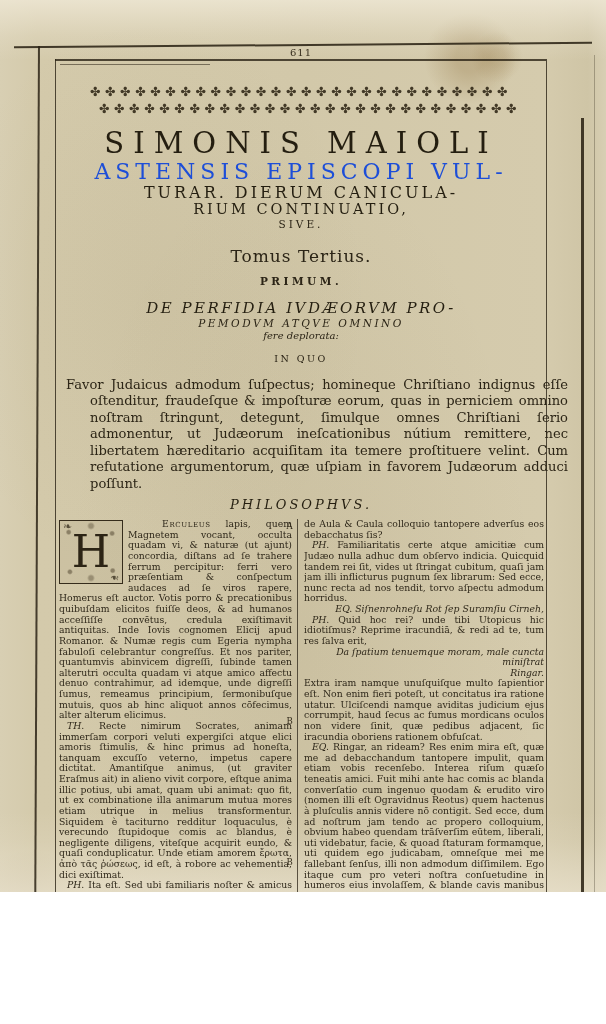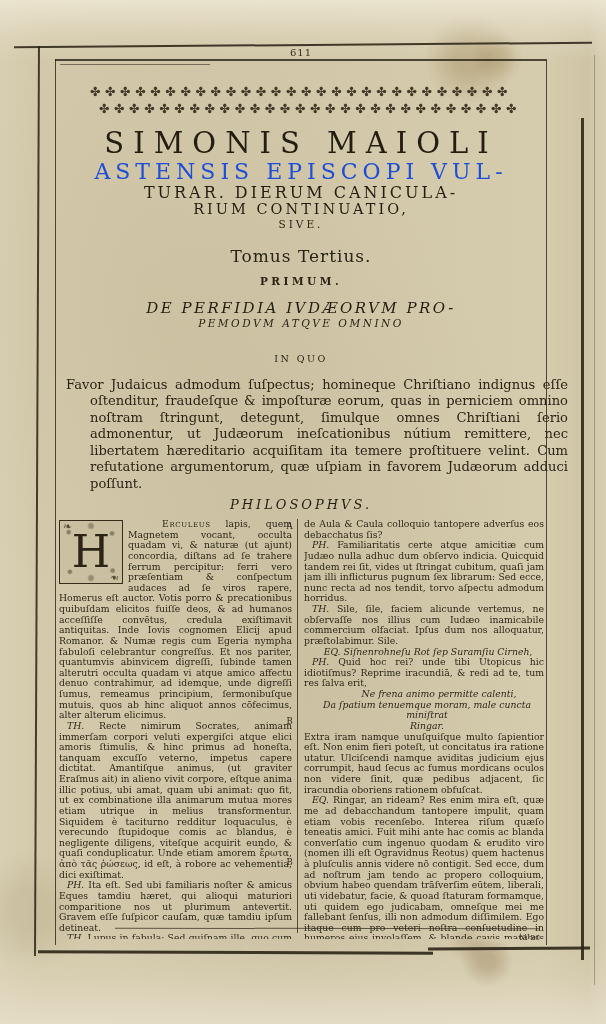--- a/index.html
+++ b/index.html
@@ -1,17 +1,17 @@
 <!DOCTYPE html>
 <html><head>
 <meta charset="utf-8">
 <style>
   html,body{margin:0;padding:0;}
   body{width:606px;height:1024px;font-family:"DejaVu Serif","Liberation Serif",serif;}
-  .scan{position:relative;width:606px;height:1024px;background:#e6ddc5;overflow:hidden;}
+  .scan{position:relative;width:606px;height:892px;background:#e6ddc5;overflow:hidden;}
   
   .paper{position:absolute;inset:0;
     background:
       radial-gradient(circle at 470px 58px, rgba(139,108,56,.28) 0 14px, rgba(139,108,56,0) 46px),
       radial-gradient(circle at 497px 57px, rgba(139,108,56,.18) 0 8px, rgba(139,108,56,0) 26px),
       radial-gradient(circle at 487px 962px, rgba(120,90,48,.30) 0 8px, rgba(120,90,48,0) 26px),
       radial-gradient(circle at 468px 944px, rgba(120,90,48,.14) 0 6px, rgba(120,90,48,0) 20px),
       radial-gradient(circle at 30px 910px, rgba(110,85,45,.10) 0 20px, rgba(110,85,45,0) 60px),
       radial-gradient(ellipse at 300px 650px, rgba(105,88,50,.07), rgba(105,88,50,0) 240px),
       radial-gradient(ellipse at 150px 300px, rgba(105,88,50,.06), rgba(105,88,50,0) 220px),
@@ -58,21 +58,21 @@
             text-align:justify;color:#2c2516;padding-left:24px;text-indent:-24px;}
   .philos{top:497px;font-size:13px;letter-spacing:3px;font-style:italic;color:#241e10;}
   
   .col{position:absolute;top:519px;height:420px;overflow:hidden;font-size:9.3px;
        line-height:10.62px;text-align:justify;color:#2f281a;}
   .col-left{left:59px;width:233px;}
   .col-right{left:304px;width:240px;}
   .col p{margin:0;}
   .col p.sp{text-indent:8px;}
   .speaker{font-style:italic;}
-  .verse{font-style:italic;text-align:center;}
+  .verse{font-style:italic;text-align:right;}
   .v1{padding-left:30px;}
   .v2{padding-left:6px;}
   .v3{padding-left:6px;}
   .dropcap{float:left;width:64px;height:64px;margin:1px 5px 1px 0;border:1.6px solid #352c1b;
     box-sizing:border-box;position:relative;
     background:
       radial-gradient(circle at 14% 18%, rgba(60,48,28,.45) 1.5px, transparent 3px),
       radial-gradient(circle at 84% 20%, rgba(60,48,28,.45) 1.5px, transparent 3px),
       radial-gradient(circle at 16% 82%, rgba(60,48,28,.45) 1.5px, transparent 3px),
       radial-gradient(circle at 85% 80%, rgba(60,48,28,.45) 1.5px, transparent 3px),
@@ -116,20 +116,21 @@
 
   <div class="t center title1">SIMONIS MAIOLI</div>
   <div class="t center title2">ASTENSIS EPISCOPI VUL-</div>
   <div class="t center title3">TURAR. DIERUM CANICULA-</div>
   <div class="t center title4">RIUM CONTINUATIO,</div>
   <div class="t center title5">SIVE.</div>
   <div class="t center tomus">Tomus Tertius.</div>
   <div class="t center primum">PRIMUM.</div>
   <div class="t center sub1">DE PERFIDIA IVDÆORVM PRO-</div>
   <div class="t center sub2">PEMODVM ATQVE OMNINO</div>
+  <div class="t center sub3">fere deplorata:</div>
   <div class="t center inquo">IN QUO</div>
 
   <div class="t argument">Favor Judaicus admodum ſuſpectus; homineque Chriſtiano indignus eſſe oſtenditur, fraudeſque &amp; impoſturæ eorum, quas in perniciem omnino noſtram ſtringunt, detegunt, ſimulque omnes Chriſtiani ſerio admonentur, ut Judæorum ineſcationibus nútium remittere, nec libertatem hæreditario acquiſitam ita temere proſtituere velint. Cum refutatione argumentorum, quæ uſpiam in favorem Judæorum adduci poſſunt.</div>
 
   <div class="t center philos">PHILOSOPHVS.</div>
 
   <div class="col col-left">
     <p>
       <span class="dropcap">
         <span class="fl fl-tl">❧</span>
@@ -138,24 +139,22 @@
       </span><span class="lead">Erculeus</span><span> lapis, quem Magnetem vocant, occulta quadam vi, &amp; naturæ (ut ajunt) concordia, diſtans ad ſe trahere ferrum percipitur: ferri vero præſentiam &amp; conſpectum audaces ad ſe viros rapere, Homerus eſt auctor. Votis porro &amp; precationibus quibuſdam elicitos fuiſſe deos, &amp; ad humanos acceſſiſſe convētus, credula exiſtimavit antiquitas. Inde Iovis cognomen Elicij apud Romanor. &amp; Numæ regis cum Egeria nympha fabuloſi celebrantur congreſſus. Et nos pariter, quantumvis abinvicem digreſſi, ſubinde tamen alterutri occulta quadam vi atque amico affectu denuo contrahimur, ad idemque, unde digreſſi ſumus, remeamus principium, ſermonibuſque mutuis, quos ab hinc aliquot annos cōfecimus, alter alterum elicimus.</span>
     </p>
     <p class="sp"><span class="speaker">TH.</span> <span>Recte nimirum Socrates, animam immerſam corpori veluti expergiſci atque elici amoris ſtimulis, &amp; hinc primus ad honeſta, tanquam excuſſo veterno, impetus capere dictitat. Amantiſque animus, (ut graviter Eraſmus ait) in alieno vivit corpore, eſtque anima illic potius, ubi amat, quam ubi animat: quo fit, ut ex combinatione illa animarum mutua mores etiam utrique in melius transformentur. Siquidem è taciturno redditur loquaculus, è verecundo ſtupidoque comis ac blandus, è negligente diligens, viteſque acquirit eundo, &amp; quaſi conduplicatur. Unde etiam amorem ἔρωτα, ἀπὸ τᾶς ῥώσεως, id eſt, à robore ac vehementia, dici exiſtimat.</span></p>
     <p class="sp"><span class="speaker">PH.</span> <span>Ita eſt. Sed ubi familiaris noſter &amp; amicus Eques tamdiu hæret, qui alioqui maturiori comparitione nos ut plurimum antevertit. Gravem eſſe ſuſpicor cauſam, quæ tamdiu ipſum detineat.</span></p>
     <p class="sp"><span class="speaker">TH.</span> <span>Lupus in fabula: Sed quiſnam ille, quo cum illi negotium eſt. Proh Deum, Judæus eſt. Unde tanta illi cum Judæo familiaritas, cum tamen in nupero noſtro</span></p>
   </div>
 
   <div class="col col-right">
     <p><span>de Aula &amp; Caula colloquio tantopere adverſus eos debacchatus ſis?</span></p>
     <p class="sp"><span class="speaker">PH.</span> <span>Familiaritatis certe atque amicitiæ cum Judæo nulla adhuc dum obſervo indicia. Quicquid tandem rei ſit, vides ut ſtringat cubitum, quaſi jam jam illi inflicturus pugnum ſex librarum: Sed ecce, nunc recta ad nos tendit, torvo aſpectu admodum horridus.</span></p>
-    <p class="sp"><span class="speaker">TH.</span> <span>Sile, ſile, faciem alicunde vertemus, ne obſervaſſe nos illius cum Iudæo inamicabile commercium olfaciat. Ipſus dum nos alloquatur, præſtolabimur. Sile.</span></p>
     <p class="sp verse"><span class="speaker">EQ.</span> <span>Siſnenrohneſu Rot ſep Suramſiu Cirneh,</span></p>
     <p class="sp"><span class="speaker">PH.</span> <span>Quid hoc rei? unde tibi Utopicus hic idiotiſmus? Reprime iracundiā, &amp; redi ad te, tum res ſalva erit,</span></p>
-    <p class="verse v1">Ne frena animo permitte calenti,</p>
     <p class="verse v2">Da ſpatium tenuemque moram, male cuncta miniſtrat</p>
     <p class="verse v3">Ringar.</p>
     <p><span>Extra iram namque unuſquiſque multo ſapientior eſt. Non enim fieri poteſt, ut concitatus ira ratione utatur. Ulciſcendi namque aviditas judicium ejus corrumpit, haud ſecus ac fumus mordicans oculos non videre ſinit, quæ pedibus adjacent, ſic iracundia oboriens rationem obfuſcat.</span></p>
     <p class="sp"><span class="speaker">EQ.</span> <span>Ringar, an rideam? Res enim mira eſt, quæ me ad debacchandum tantopere impulit, quam etiam vobis recenſebo. Interea riſum quæſo teneatis amici. Fuit mihi ante hac comis ac blanda converſatio cum ingenuo quodam &amp; erudito viro (nomen illi eſt Ogravidnus Reotus) quem hactenus à pluſculis annis videre nō contigit. Sed ecce, dum ad noſtrum jam tendo ac propero colloquium, obvium habeo quendam trāſverſim eūtem, liberali, uti videbatur, facie, &amp; quoad ſtaturam formamque, uti quidem ego judicabam, omneſque mei me fallebant ſenſus, illi non admodum diſſimilem. Ego itaque cum pro veteri noſtra conſuetudine in humeros eius involaſſem, &amp; blande cavis manibus humeros illius pulſitaſſem: Eja, inquiebam, iam dudum deſideratiſſime amici tui olim &amp; adhuc quoque dulciſſimi, tam ſub-</span></p>
   </div>
 
   <div class="margin-letter ml-a">A</div>
   <div class="margin-letter ml-b1">B</div>
   <div class="margin-letter ml-b2">B</div>
 

